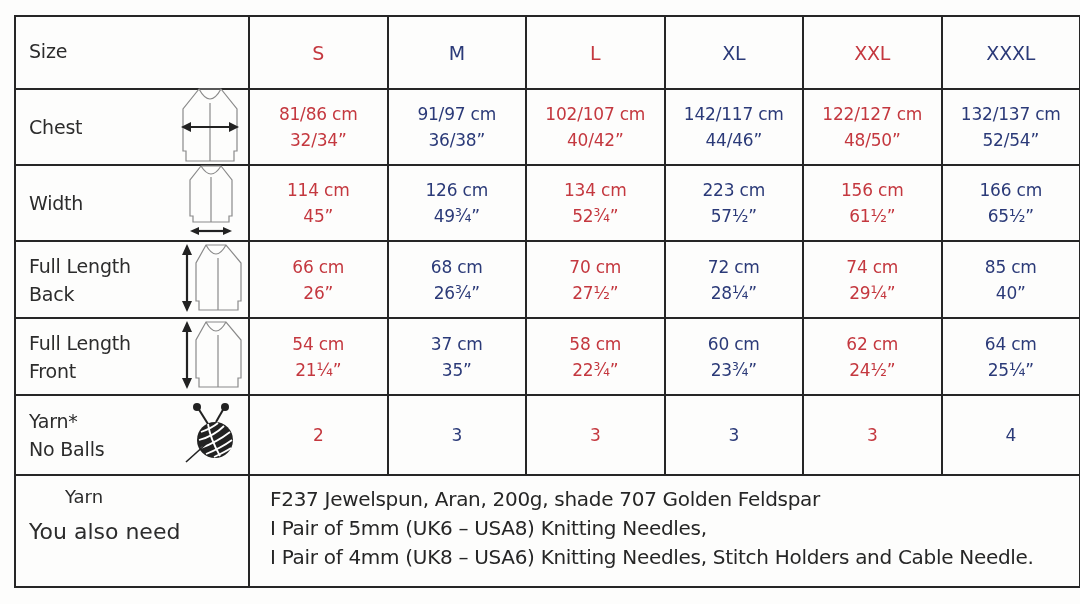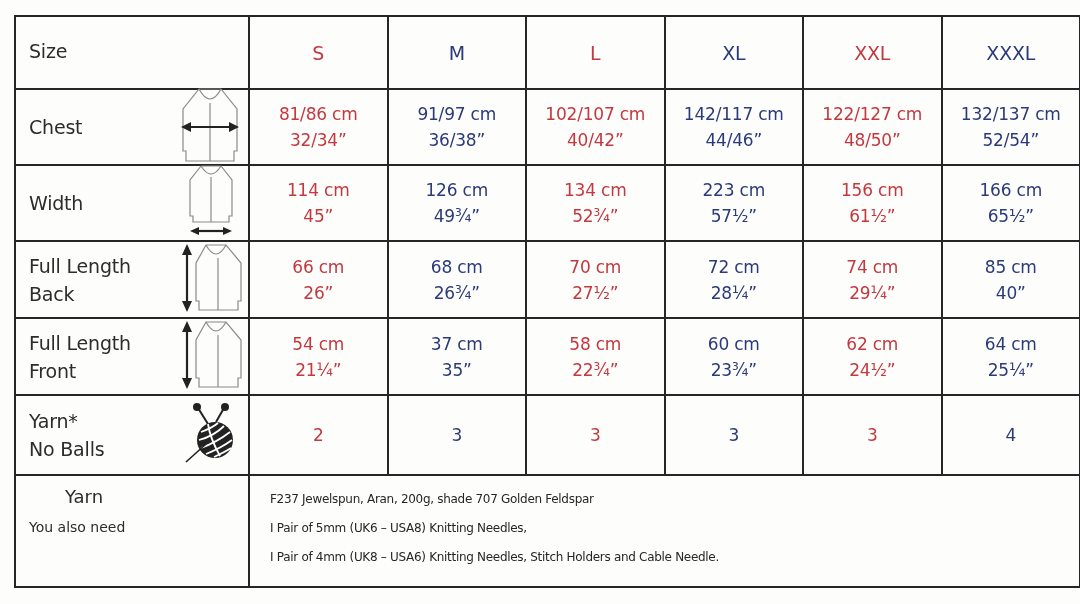--- a/index.html
+++ b/index.html
@@ -45,23 +45,23 @@
   .r-chest td { height: 74px; }
   .r-width td { height: 74px; }
   .r-back td { height: 75px; }
   .r-front td { height: 75px; }
   .r-yarn td { height: 78px; }
   .r-notes td { height: 110px; }
   .notes-left {
     position: relative;
   }
   .notes-left .l1 { position: absolute; left: 13px; top: 10px; font-size: 18px; color:#2c2c2c;margin-left:36px; }
-  .notes-left .l2 { position: absolute; left: 13px; top: 43px; font-size: 14px; color:#2c2c2c; }
+  .notes-left .l2 { position: absolute; left: 13px; top: 43px; font-size: 22px; color:#2c2c2c; }
   .notes-right { padding-left: 20px !important; vertical-align: top !important; }
-  .notes-right div { font-size: 12px; line-height: 29px; color: #262626; white-space: nowrap; letter-spacing: -0.3px; }
+  .notes-right div { font-size: 20px; line-height: 29px; color: #262626; white-space: nowrap; letter-spacing: -0.3px; }
   .notes-right div:first-child { margin-top: 9px; }
 </style>
 </head>
 <body>
 
 <div class="sheet">
 <table class="size-table">
   <tbody>
         <tr class="header-row">
     <td class="label-cell">

